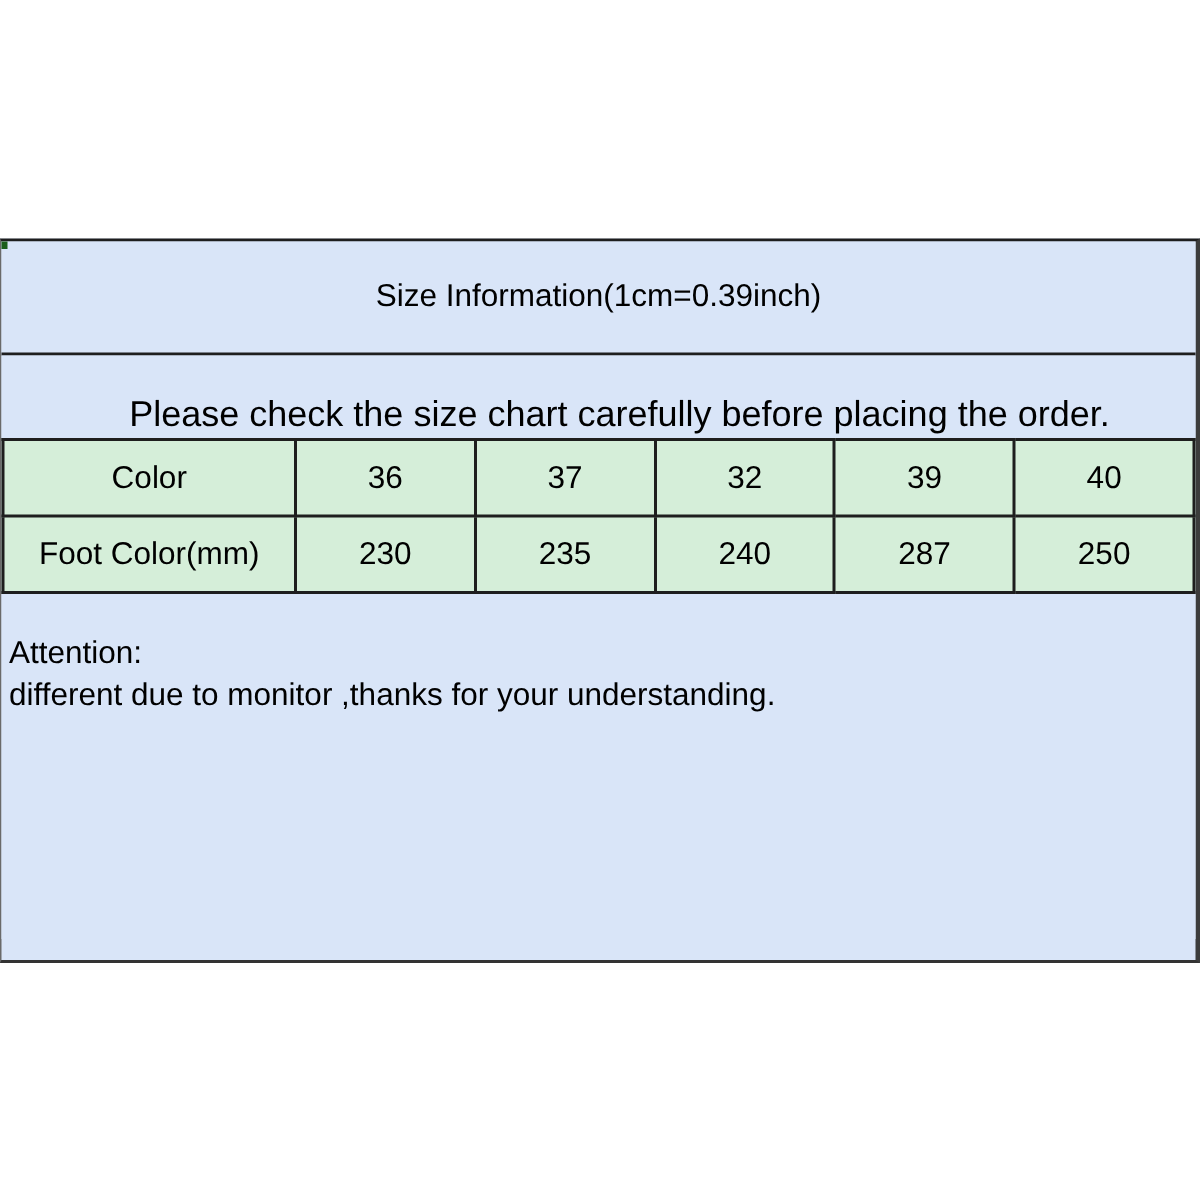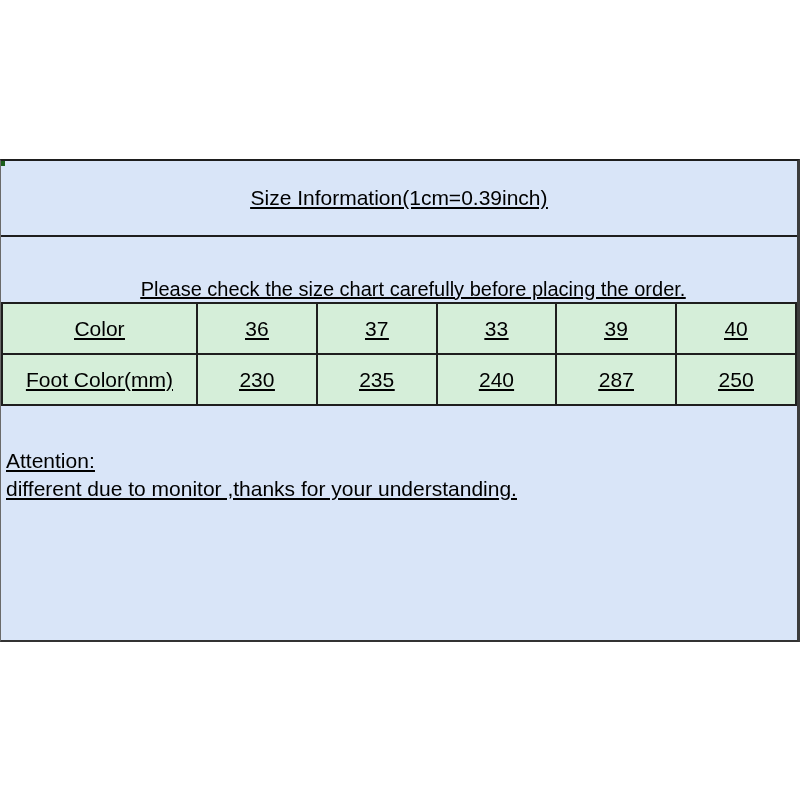--- a/index.html
+++ b/index.html
@@ -1,15 +1,15 @@
 <!DOCTYPE html>
 <html><head>
 <meta charset="utf-8">
 <style>
-  * { margin: 0; padding: 0; box-sizing: border-box; text-decoration: underline; }
+  * { margin: 0; padding: 0; box-sizing: border-box; }
   html, body {
     width: 800px; height: 800px;
     background: #ffffff;
     font-family: "Liberation Sans", "DejaVu Sans", sans-serif;
     color: #000000;
     overflow: hidden;
   }
   .page { position: relative; width: 800px; height: 800px; background: #ffffff; }
 
   .sheet {
@@ -35,26 +35,26 @@
     height: 76px;
     background: #d9e5f8;
     border-bottom: 2px solid #1e1e1e;
     display: flex;
     align-items: center;
     justify-content: center;
     font-size: 21px;
   }
 
   .notice-band {
-    height: 65px;
+    height: 55px;
     background: #d9e5f8;
     display: flex;
     align-items: flex-end;
     justify-content: center;
-    font-size: 20px;
+    font-size: 24px;
     padding-bottom: 1px;
     padding-left: 28px;
   }
 
   table.size-table {
     width: 100%;
     border-collapse: collapse;
     table-layout: fixed;
     background: #d5eed9;
   }
@@ -64,21 +64,21 @@
     text-align: center;
     vertical-align: middle;
     font-size: 21px;
     background: #d5eed9;
   }
   col.col-label { width: 195px; }
 
   .attention-band {
     background: #d9e5f8;
     height: 230px;
-    padding: 41px 6px 0 5px;
+    padding: 26px 6px 0 5px;
     font-size: 21px;
     line-height: 28px;
   }
 </style>
 </head>
 <body>
 
 <div class="page">
   <div class="sheet">
     <div class="artifact"></div>
@@ -98,21 +98,21 @@
           <col>
           <col>
           <col>
           <col>
       </colgroup>
       <tbody>
         <tr>
           <td>Color</td>
           <td>36</td>
           <td>37</td>
-          <td>33</td>
+          <td>32</td>
           <td>39</td>
           <td>40</td>
         </tr>
         <tr>
           <td>Foot Color(mm)</td>
           <td>230</td>
           <td>235</td>
           <td>240</td>
           <td>287</td>
           <td>250</td>

